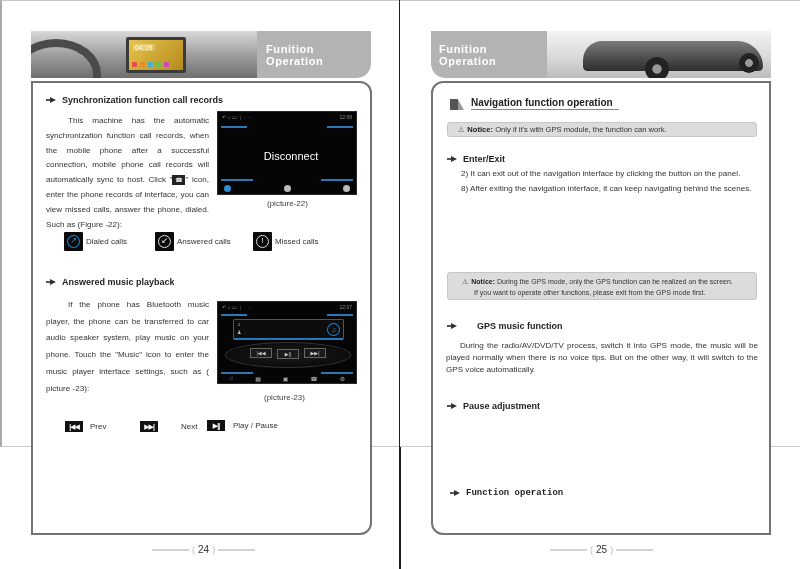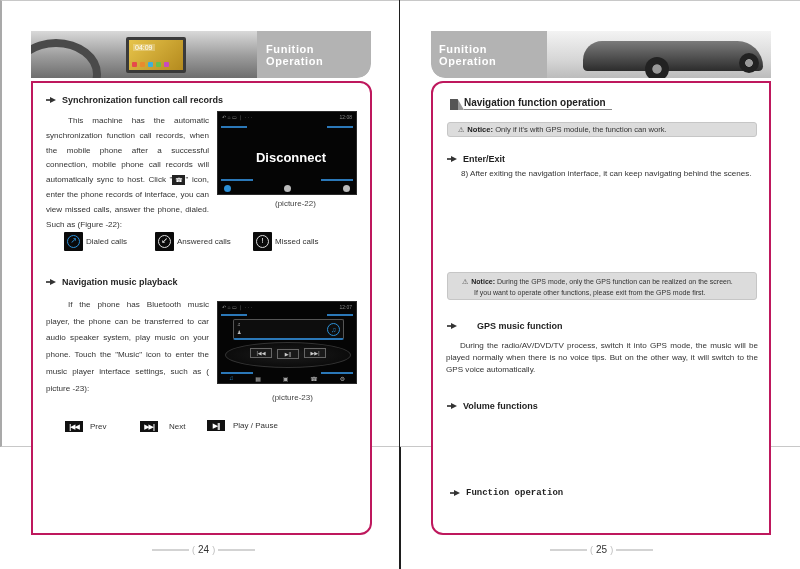--- a/index.html
+++ b/index.html
@@ -27,47 +27,47 @@
   .dash-screen { position: absolute; left: 95px; top: 6px; width: 60px; height: 36px; background: linear-gradient(135deg,#e7c44a,#b48a1e); border: 3px solid #3a3a3a; border-radius: 2px; }
   .dash-screen .clock { position: absolute; left: 4px; top: 4px; font-size: 7px; color: #fff; background: rgba(255,255,255,0.25); padding: 0 2px; }
   .dash-screen .dots { position: absolute; left: 3px; bottom: 3px; display: flex; gap: 3px; }
   .dash-screen .dots i { display: block; width: 5px; height: 5px; border-radius: 1px; }
 
   
   .car-body { position: absolute; left: 36px; top: 10px; width: 180px; height: 30px; background: linear-gradient(180deg,#7b7b7b,#2c2c2c); border-radius: 60px 80px 14px 14px; }
   .car-wheel { position: absolute; top: 26px; width: 24px; height: 24px; border-radius: 50%; background: radial-gradient(circle,#999 0 25%,#222 30% 100%); }
 
   
-  .panel { position: absolute; top: 80px; height: 454px; border: 2px solid #be185d; background: #fff; padding-left: 24px; }
+  .panel { position: absolute; top: 80px; height: 454px; border: 2px solid #737373; background: #fff; padding-left: 24px; }
   .page-left .panel { left: 29px; width: 341px; border-radius: 0 12px 12px 0; border-left-width: 2px; }
   .page-right .panel { left: 31px; width: 340px; border-radius: 12px 0 0 12px; }
 
   .h-sec { position: absolute; font-size: 9px; font-weight: bold; color: #1f1f1f; display: flex; align-items: center; gap: 6px; white-space: nowrap; }
   .arrow-icon { display: inline-block; width: 10px; height: 6px; position: relative; }
   .arrow-icon::before { content: ""; position: absolute; left: 0; top: 2px; width: 5px; height: 2px; background: #555; }
   .arrow-icon::after { content: ""; position: absolute; left: 4px; top: 0; border-left: 6px solid #333; border-top: 3px solid transparent; border-bottom: 3px solid transparent; }
 
   .para { position: absolute; font-size: 8.1px; line-height: 14.8px; color: #333; text-align: justify; }
   .para .ind { display: inline-block; width: 22px; }
 
   .screen { position: absolute; background: #050505; border: 1px solid #2a2a2a; }
   .screen .statusbar { position: absolute; left: 0; top: 0; right: 0; height: 10px; color: #8a8a8a; font-size: 5px; display: flex; align-items: center; justify-content: space-between; padding: 0 4px; }
   .screen .bar-blue { position: absolute; height: 2px; background: #2b78b8; }
-  .caption { position: absolute; font-size: 8px; color: #444; margin-left: 8px; }
+  .caption { position: absolute; font-size: 8px; color: #444; }
 
   .legend-item { position: absolute; display: flex; align-items: center; gap: 3px; font-size: 8px; color: #333; }
   .sq-icon { width: 19px; height: 19px; background: #0a0a0a; border-radius: 1px; display: flex; align-items: center; justify-content: center; }
   .sq-icon .ring { width: 13px; height: 13px; border-radius: 50%; border: 1.5px solid #ddd; color: #fff; font-size: 8px; line-height: 10px; text-align: center; }
   .media-icon { width: 18px; height: 11px; background: #111; color: #fff; font-size: 7px; font-weight: bold; display: flex; align-items: center; justify-content: center; letter-spacing: -1px; }
 
   .footer-num { position: absolute; top: 543px; display: flex; align-items: center; gap: 3px; font-size: 10px; color: #333; }
   .footer-num .ln { width: 37px; height: 2px; background: #d3d3d3; }
   .footer-num .brk { color: #bbb; font-size: 9px; }
 
-  .nav-title { position: absolute; left: 17px; top: 14px; display: flex; align-items: flex-end; }
+  .nav-title { position: absolute; left: 17px; top: 14px; display: flex; align-items: flex-end; gap: 7px; }
   .nav-title .wedge { width: 14px; height: 11px; background: linear-gradient(90deg,#555 0 55%, #999 55%); clip-path: polygon(0 0, 55% 0, 100% 100%, 0 100%); }
   .nav-title .txt { font-size: 10px; font-weight: bold; color: #222; border-bottom: 1px solid #888; padding-bottom: 1px; padding-right: 6px; }
 
   .notice { position: absolute; left: 14px; width: 310px; background: #dcdcdc; border: 1px solid #c6c6c6; border-radius: 3px; font-size: 7.6px; color: #333; }
   .notice b { color: #222; }
   .warn-icon { display: inline-block; font-size: 7px; color: #444; margin-right: 3px; }
 
   .nav-icon { display: inline-block; width: 17px; height: 17px; background: radial-gradient(circle,#dcdcdc 0 35%, #555 40% 100%); border-radius: 3px; vertical-align: middle; margin: 0 4px; }
   .phone-icon-inline { display: inline-block; width: 13px; height: 10px; background: #222; color: #fff; font-size: 6px; text-align: center; line-height: 10px; vertical-align: middle; }
 </style>
@@ -104,21 +104,21 @@
       <span>synchronization function call records, when the mobile phone after a successful connection, mobile phone call records will automatically sync to host. Click "</span><span class="phone-icon-inline">☎</span><span>" icon, enter the phone records of interface, you can view missed calls, answer the phone, dialed. Such as (Figure -22):</span>
     </div>
 
     <div class="screen" style="left:184px; top:28px; width:140px; height:84px;">
       <div class="statusbar">
         <span>↶ ⌂ ▭ ｜ · · ·</span>
         <span>12:08</span>
       </div>
       <div class="bar-blue" style="left:3px; top:14px; width:26px;"></div>
       <div class="bar-blue" style="right:3px; top:14px; width:26px;"></div>
-      <div style="position:absolute; left:8px; right:0; top:38px; text-align:center; color:#fff; font-size:13px;font-weight:bold;">Disconnect</div>
+      <div style="position:absolute; left:8px; right:0; top:38px; text-align:center; color:#fff; font-size:11px;">Disconnect</div>
       <div class="bar-blue" style="left:3px; top:67px; width:32px;"></div>
       <div class="bar-blue" style="right:3px; top:67px; width:32px;"></div>
       <div style="position:absolute; left:6px; bottom:2px; width:7px; height:7px; border-radius:50%; background:#2b8fd6;"></div>
       <div style="position:absolute; left:66px; bottom:2px; width:7px; height:7px; border-radius:50%; background:#bbb;"></div>
       <div style="position:absolute; right:6px; bottom:2px; width:7px; height:7px; border-radius:50%; background:#bbb;"></div>
     </div>
     <div class="caption" style="left:234px; top:116px;">(picture-22)</div>
 
     <div class="legend-item" style="left:31px; top:149px;">
       <span class="sq-icon">
@@ -134,21 +134,21 @@
     </div>
     <div class="legend-item" style="left:220px; top:149px;">
       <span class="sq-icon">
           <span class="ring">!</span>
         </span>
       <span>Missed calls</span>
     </div>
 
     <div class="h-sec" style="left:13px; top:194px;">
       <span class="arrow-icon"></span>
-      <span>Navigation music playback</span>
+      <span>Answered music playback</span>
     </div>
 
     <div class="para" style="left:13px; top:214px; width:163px; line-height:16.7px;">
       <span class="ind"></span><span>If the phone has Bluetooth music</span>
       <span>player, the phone can be transferred to car audio speaker system, play music on your phone. Touch the "Music" icon to enter the music player interface settings, such as ( picture -23):</span>
     </div>
 
     <div class="screen" style="left:184px; top:218px; width:140px; height:83px;">
       <div class="statusbar">
         <span>↶ ⌂ ▭ ｜ · · ·</span>
@@ -176,21 +176,21 @@
       </div>
     </div>
     <div class="caption" style="left:231px; top:310px;">(picture-23)</div>
 
     <div class="legend-item" style="left:32px; top:338px;">
       <span class="media-icon">|◀◀</span>
       <span style="margin-left:4px">Prev</span>
     </div>
     <div class="legend-item" style="left:107px; top:338px;">
       <span class="media-icon">▶▶|</span>
-      <span style="margin-left:8px">Next</span>
+      <span style="margin-left:20px">Next</span>
     </div>
     <div class="legend-item" style="left:174px; top:337px;">
       <span class="media-icon">▶||</span>
       <span style="margin-left:5px">Play / Pause</span>
     </div>
   </div>
 
   <div class="footer-num" style="left:150px;">
     <span class="ln"></span>
       <span class="brk">(</span>
@@ -221,37 +221,38 @@
     <div class="notice" style="top:39px; height:15px; padding:2px 0 0 10px;">
       <span class="warn-icon">⚠</span><b>Notice:</b>
       <span>Only if it's with GPS module,  the function can work.</span>
     </div>
 
     <div class="h-sec" style="left:14px; top:71px;">
       <span class="arrow-icon"></span>
       <span>Enter/Exit</span>
     </div>
     <div class="para" style="left:13px; top:83px; width:312px; line-height:15px;">
+      <div style="padding-left:15px;">2) It can exit out of the navigation interface by clicking the button  on the panel.</div>
       <div style="padding-left:15px;">8) After exiting the navigation interface, it can keep navigating behind the scenes.</div>
     </div>
 
     <div class="notice" style="top:189px; height:28px; padding:3px 0 0 14px; font-size:7px; line-height:11px;">
       <div><span class="warn-icon">⚠</span><b>Notice:</b> <span>During the GPS mode, only the GPS function can be realized on the screen.</span></div>
       <div style="padding-left:12px;">If you want to operate other functions, please exit from the GPS mode first.</div>
     </div>
 
     <div class="h-sec" style="left:14px; top:238px;gap:20px;">
       <span class="arrow-icon"></span>
       <span>GPS music function</span>
     </div>
     <div class="para" style="left:13px; top:257px; width:312px; text-indent:14px; line-height:12px;">During the radio/AV/DVD/TV process, switch it into GPS mode, the music will be played normally when there is no voice tips. But on the other way, it will switch to the GPS voice automatically.</div>
 
     <div class="h-sec" style="left:14px; top:318px;">
       <span class="arrow-icon"></span>
-      <span>Volume functions</span>
+      <span>Pause adjustment</span>
     </div>
 
     <div class="h-sec" style="left:17px; top:405px;font-family:Liberation Mono, monospace;">
       <span class="arrow-icon"></span>
       <span>Function operation</span>
     </div>
   </div>
 
   <div class="footer-num" style="left:150px;">
     <span class="ln"></span>

